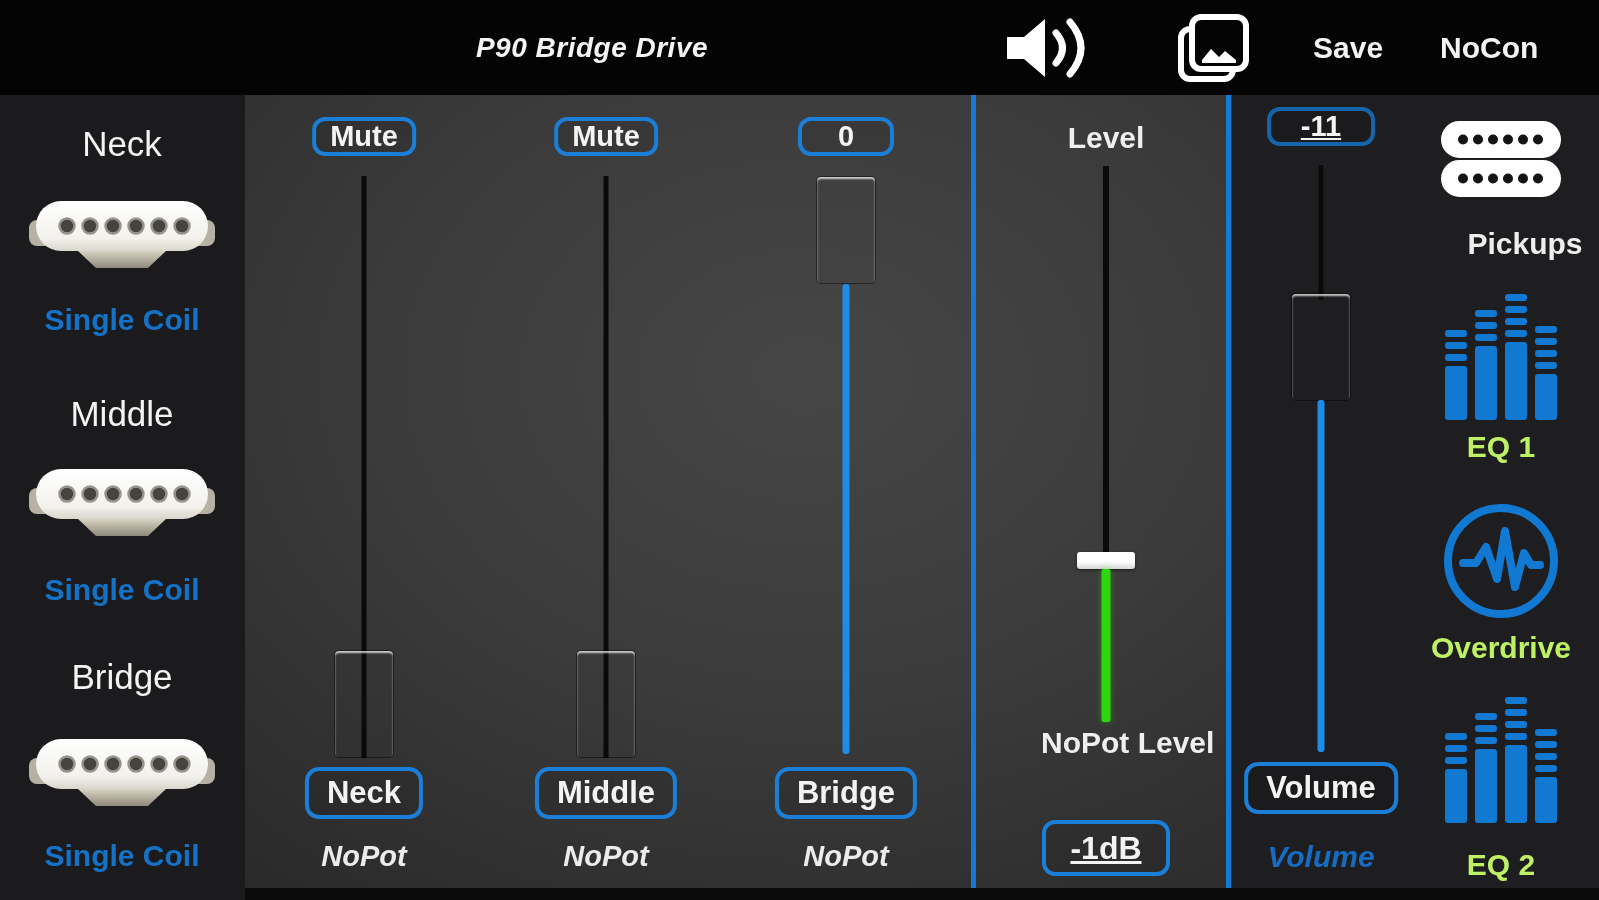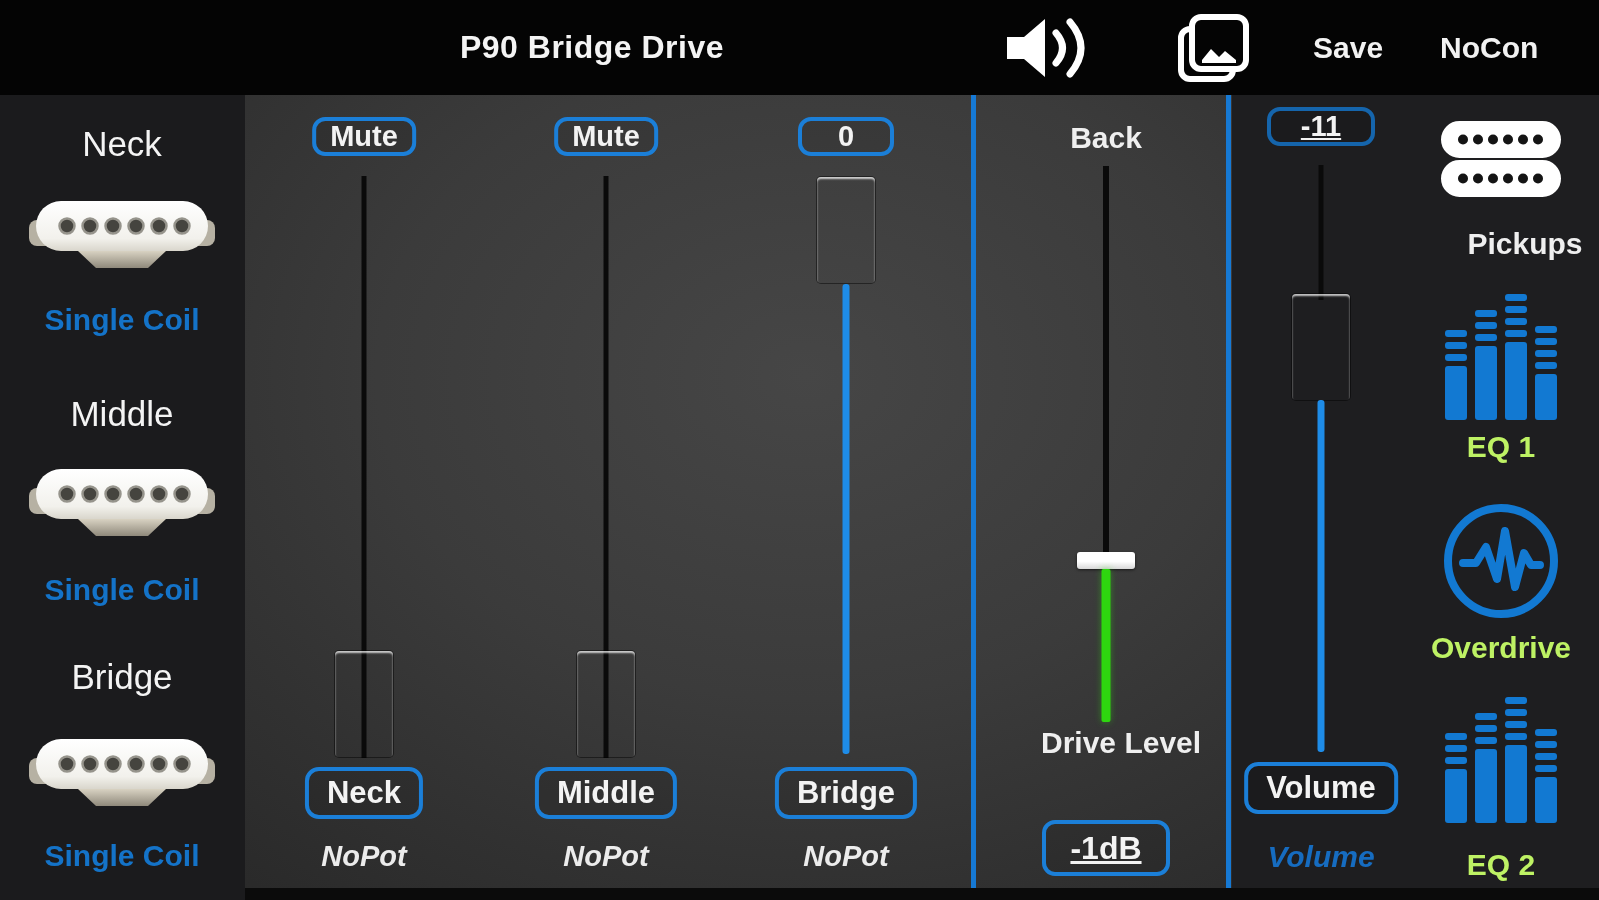--- a/index.html
+++ b/index.html
@@ -6,21 +6,21 @@
   .app{
     position:relative;width:1599px;height:900px;overflow:hidden;
     font-family:"Liberation Sans",sans-serif;background:#000;
     -webkit-font-smoothing:antialiased;
   }
   
   .topbar{position:absolute;left:0;top:0;width:1599px;height:95px;background:#040404;}
   .back{position:absolute;left:28px;top:0;height:95px;display:flex;align-items:center;gap:12px;cursor:pointer;}
   .back-label{color:#1584e0;font-size:32px;font-weight:600;}
   .title{position:absolute;left:592px;top:0;height:95px;transform:translateX(-50%);
-         display:flex;align-items:center;color:#f4f4f4;font-size:32px;font-weight:600;letter-spacing:.5px;}
+         display:flex;align-items:center;color:#f4f4f4;font-size:28px;font-style:italic;font-weight:600;letter-spacing:.5px;}
   .tb-icon{position:absolute;top:0;height:95px;display:flex;align-items:center;cursor:pointer;}
   .tb-text{position:absolute;top:0;height:95px;display:flex;align-items:center;color:#f2f2f2;font-size:30px;font-weight:600;cursor:pointer;}
   
   .bg-left{position:absolute;left:0;top:95px;width:245px;height:805px;background:#1b1b1d;}
   .bg-main{position:absolute;left:245px;top:95px;width:987px;height:793px;
     background:radial-gradient(ellipse 950px 720px at 560px 280px,#464646 0%,#3b3b3b 45%,#313131 72%,#272727 100%);}
   .bg-right{position:absolute;left:1232px;top:95px;width:367px;height:793px;background:#1e1e20;}
   .bottom-strip{position:absolute;left:245px;top:888px;width:1354px;height:12px;background:#0b0b0b;}
   .divider{position:absolute;top:95px;width:5px;height:793px;background:#1679d4;}
   
@@ -172,25 +172,25 @@
   <div class="knob" style="left:606px;top:651px;"></div>
   <div class="pill-btn name-btn" style="left:606px;top:767px;">Middle</div>
   <div class="abs cx pot-label" style="left:606px;top:840px;">NoPot</div>
 
   <div class="pill-btn val-btn" style="left:846px;top:117px;">0</div>
   <div class="track t-blue" style="left:846px;top:284px;height:470px;"></div>
   <div class="knob" style="left:846px;top:177px;"></div>
   <div class="pill-btn name-btn" style="left:846px;top:767px;">Bridge</div>
   <div class="abs cx pot-label" style="left:846px;top:840px;">NoPot</div>
 
-  <div class="abs cx white-label" style="left:1106px;top:121px;">Back</div>
+  <div class="abs cx white-label" style="left:1106px;top:121px;">Level</div>
   <div class="track t-black" style="left:1106px;top:166px;height:390px;width:6px;"></div>
   <div class="handle" style="left:1106px;top:552px;"></div>
   <div class="track t-green" style="left:1106px;top:569px;height:153px;"></div>
-  <div class="abs cx white-label clip-label" style="left:1106px;top:724px;">Drive Level</div>
+  <div class="abs cx white-label clip-label" style="left:1106px;top:724px;">NoPot Level</div>
   <div class="pill-btn val-btn" style="left:1106px;top:820px;height:56px;min-width:128px;font-size:32px;text-decoration:underline;">-1dB</div>
 
   <div class="pill-btn val-btn dark-border" style="left:1321px;top:107px;min-width:108px;">-11</div>
   <div class="track t-black" style="left:1321px;top:165px;height:135px;"></div>
   <div class="knob" style="left:1321px;top:294px;"></div>
   <div class="track t-blue" style="left:1321px;top:400px;height:352px;"></div>
   <div class="pill-btn name-btn" style="left:1321px;top:762px;">Volume</div>
   <div class="abs cx blue-italic" style="left:1321px;top:840px;">Volume</div>
 
   <div class="abs cx nav-item" style="left:1501px;top:120px;">

